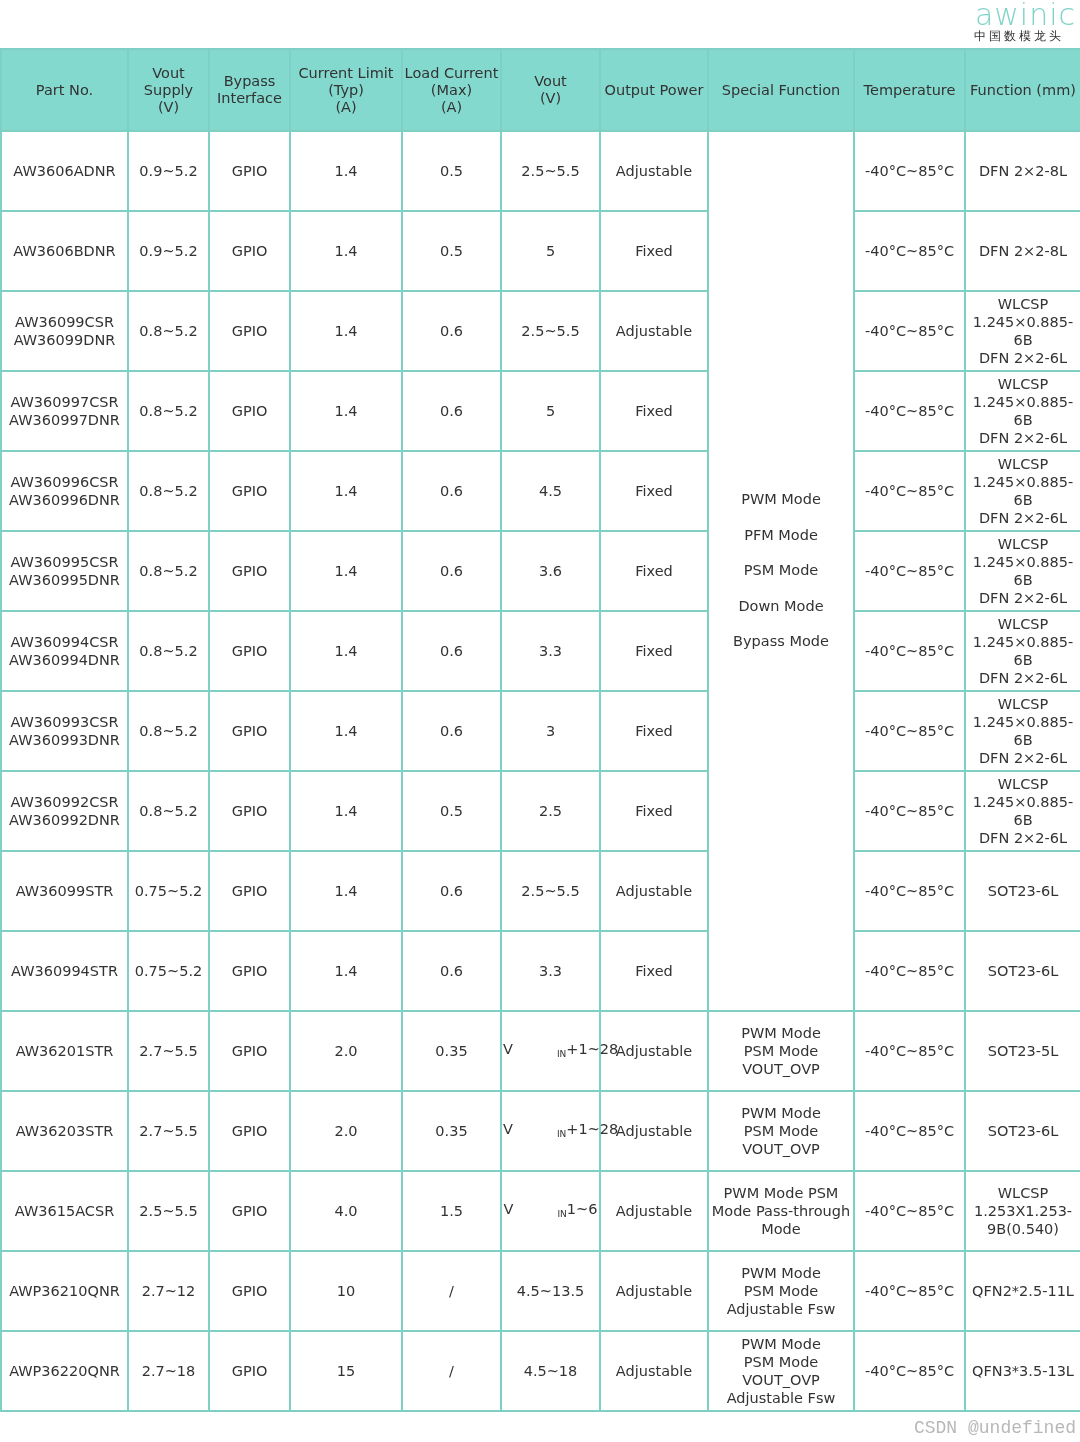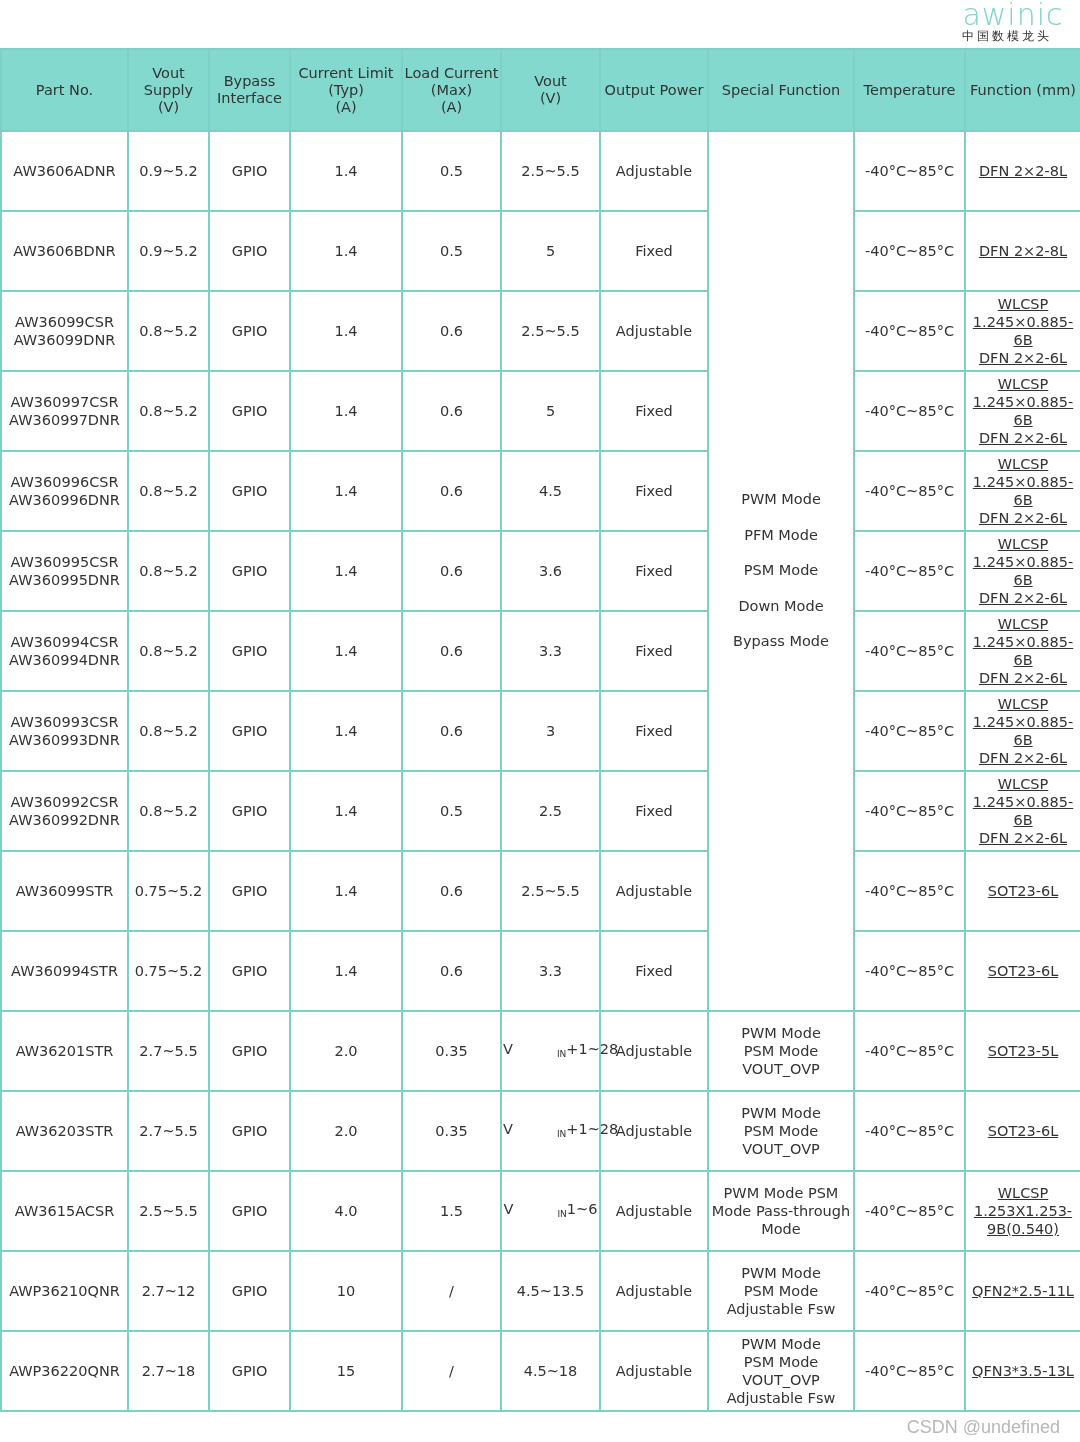--- a/index.html
+++ b/index.html
@@ -1,30 +1,30 @@
 <!DOCTYPE html>
 <html><head>
 <meta charset="utf-8">
 <style>
   html, body { margin: 0; padding: 0; background: #ffffff; }
   body { width: 1080px; height: 1442px; position: relative; overflow: hidden;
          font-family: "DejaVu Sans", "Liberation Sans", sans-serif; color: #333333; }
-  .logo { position: absolute; right: 12px; top: 0; width: 110px; height: 44px; text-align: center; }
+  .logo { position: absolute; right: 4px; top: 0; width: 110px; height: 44px; text-align: right; }
   .logo-word { font-family: "DejaVu Sans", sans-serif; font-size: 30px; line-height: 30px; color: #7fd3c8; letter-spacing: 1px; font-weight: 300; }
   .logo-sub { font-size: 12px; line-height: 13px; color: #333; letter-spacing: 3px; margin-right: 12px; }
   table.spec { position: absolute; left: 0; top: 48px; width: 1080px; border-collapse: collapse; table-layout: fixed; }
   table.spec th, table.spec td { border: 2px solid #7fd0c4; text-align: center; vertical-align: middle; padding: 0 1px; }
   table.spec th { background: #84d9cf; color: #333; font-weight: normal; font-size: 14.5px; line-height: 17px; height: 80px; }
   table.spec td { font-size: 14.5px; line-height: 18px; height: 78px; background: #fff; color: #333; }
   .th-line { display: block; }
   .cell-line { display: block; }
   .sf-line { display: block; line-height: 35.5px; }
-  .pkg { font-size: 14px; text-decoration: underline; }
+  .pkg { font-size: 14px; }
   sub { font-size: 9px; vertical-align: -3px; margin-left: 44px; }
-  .watermark { position: absolute; right: 20px; bottom: 4px; font-size: 18px; color: rgba(160,160,160,0.75); font-family: Liberation Sans, sans-serif; }
+  .watermark { position: absolute; right: 4px; bottom: 4px; font-size: 18px; color: rgba(160,160,160,0.75); font-family: Liberation Mono, monospace; }
 </style>
 </head>
 <body>
 
 <div class="logo">
   <div class="logo-word">awinic</div>
   <div class="logo-sub">中国数模龙头</div>
 </div>
 
 <table class="spec" id="spec-table">

